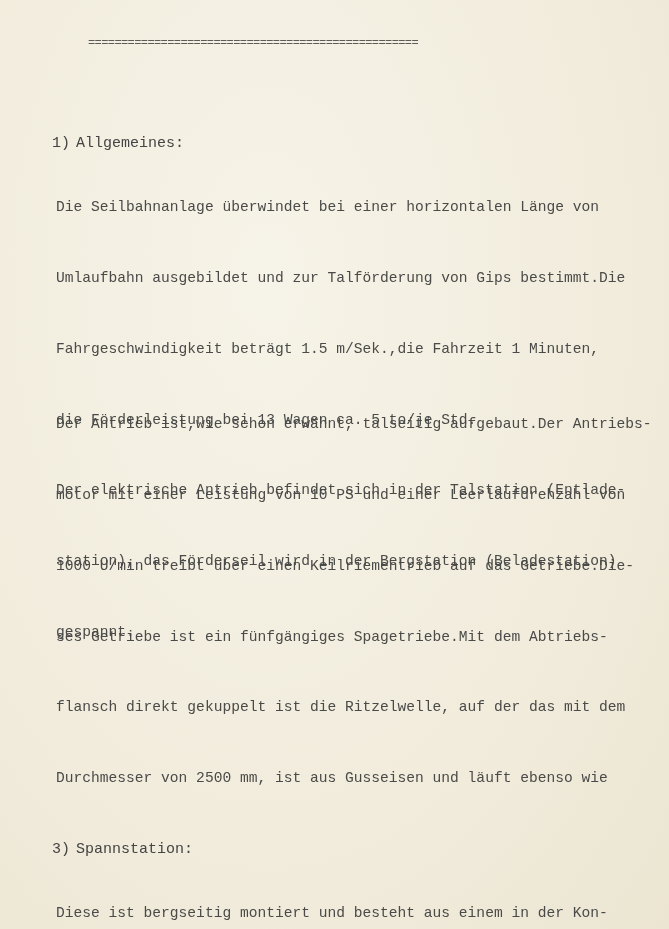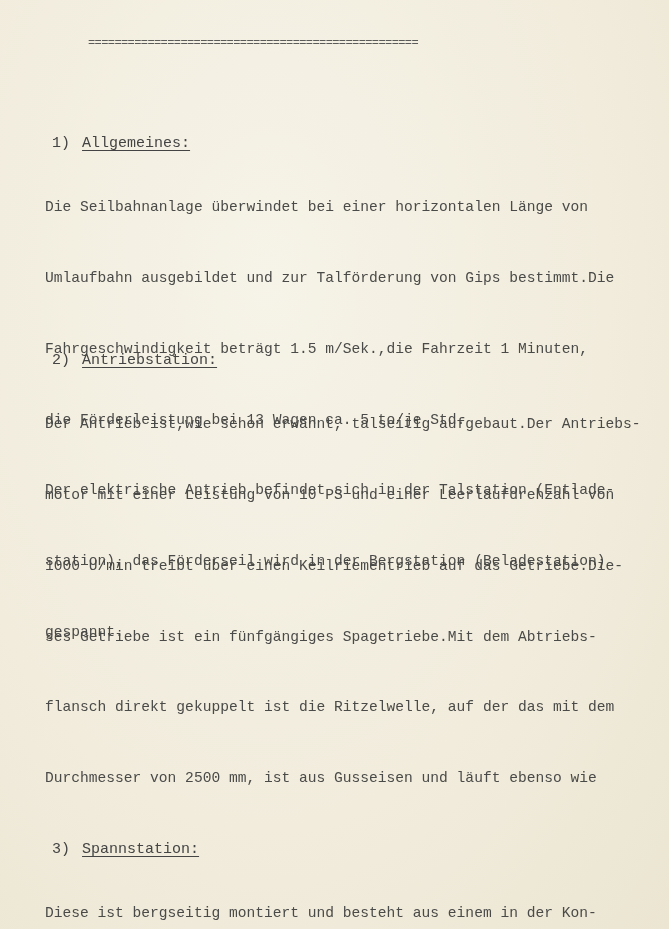--- a/index.html
+++ b/index.html
@@ -41,27 +41,25 @@
     }
     .heading {
       position: absolute;
       left: 16px;
       font-size: 15px;
       white-space: pre;
       color: #444;
     }
     .heading .num { margin-right: 6px; }
     .heading .label {
-      text-decoration: underline;
       text-underline-offset: 3px;
-      margin-left: 6px;
     }
     .para {
       position: absolute;
-      left: 45px;
+      left: 56px;
       font-size: 14.6px;
       line-height: 23.6px;
       white-space: pre;
       color: #4a4a48;
     }
     .line { display: block; height: 23.6px; }
   </style>
 </head>
 <body>
 
@@ -75,23 +73,20 @@
   <div class="para" style="top:149px;">
     <span class="line">Die Seilbahnanlage überwindet bei einer horizontalen Länge von</span>
     <span class="line">Umlaufbahn ausgebildet und zur Talförderung von Gips bestimmt.Die</span>
     <span class="line">Fahrgeschwindigkeit beträgt 1.5 m/Sek.,die Fahrzeit 1 Minuten,</span>
     <span class="line">die Förderleistung bei 13 Wagen ca. 5 to/je Std.</span>
     <span class="line">Der elektrische Antrieb befindet sich in der Talstation (Entlade-</span>
     <span class="line">station), das Förderseil wird in der Bergstation (Beladestation)</span>
     <span class="line">gespannt.</span>
   </div>
 
-  <div class="heading" style="top:335px;">
-    <span class="num">2)</span><span class="label">Antriebstation:</span>
-  </div>
   <div class="para" style="top:366px;">
     <span class="line">Der Antrieb ist,wie schon erwähnt, talseitig aufgebaut.Der Antriebs-</span>
     <span class="line">motor mit einer Leistung von 10 PS und einer Leerlaufdrehzahl von</span>
     <span class="line">1000 U/min treibt über einen Keilriementrieb auf das Getriebe.Die-</span>
     <span class="line">ses Getriebe ist ein fünfgängiges Spagetriebe.Mit dem Abtriebs-</span>
     <span class="line">flansch direkt gekuppelt ist die Ritzelwelle, auf der das mit dem</span>
     <span class="line">Durchmesser von 2500 mm, ist aus Gusseisen und läuft ebenso wie</span>
     
     
     

